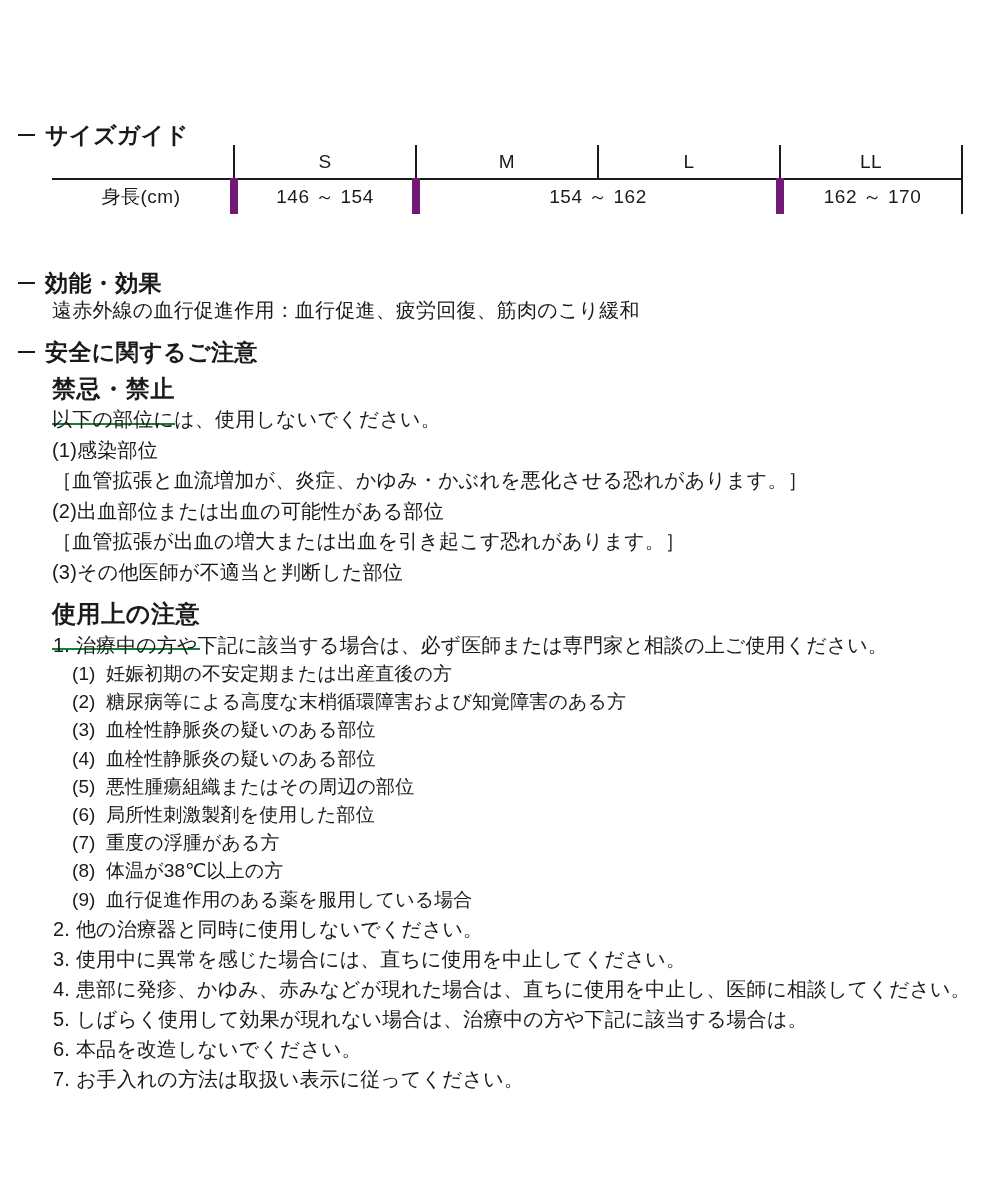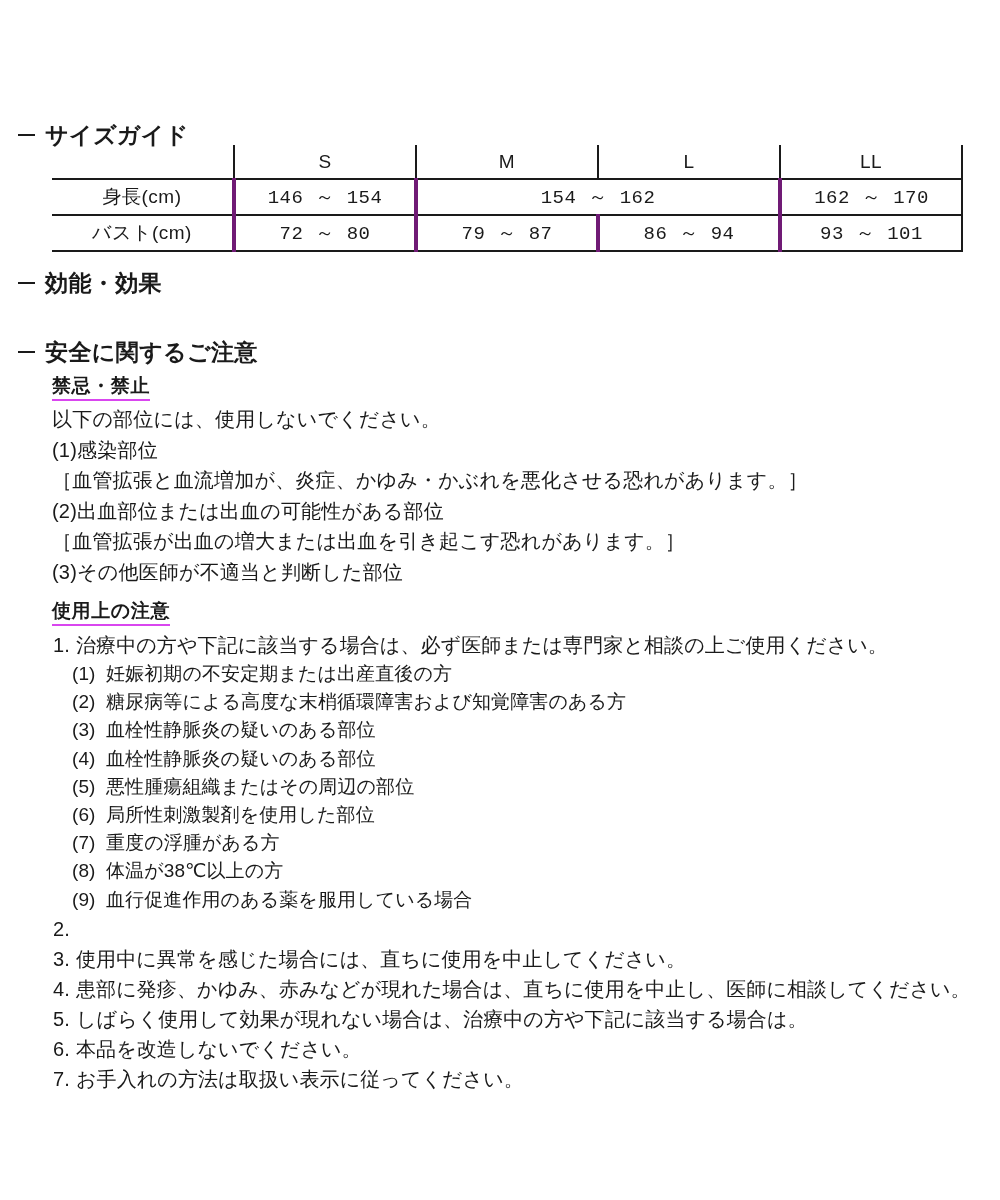--- a/index.html
+++ b/index.html
@@ -73,43 +73,43 @@
     letter-spacing: 0;
   }
   
   tr.hdr td { border: none; height: 33px; }
   tr.hdr td.sep { border-left: 2px solid #1a1a1a; }
   tr.hdr td.endcap { border-right: 2px solid #1a1a1a; }
 
   tr.body-row td {
     border-top: 2px solid #1a1a1a;
   }
-  tr.body-row td.sep { border-left: 4px solid #701a75; font-family: Liberation Mono, monospace; }
+  tr.body-row td.sep { border-left: 8px solid #701a75; }
   tr.body-row td.endcap { border-right: 2px solid #1a1a1a; }
   tr.last-row td { border-bottom: 2px solid #1a1a1a; }
 
   
   .efficacy-head { position: absolute; left: 18px; top: 268px; text-align: center; }
   .efficacy-body {
     position: absolute;
     left: 52px;
     top: 297px;
     font-size: 20px;
     letter-spacing: .2px;
   }
 
   
   .safety-head { position: absolute; left: 18px; top: 337px; }
 
   .sub-head {
-    font-size: 19px;
+    font-size: 24px;
     font-weight: bold;
     display: inline-block;
-    border-bottom: 2px solid #d946ef;
-    padding-bottom: 0;
+    border-bottom: 2px solid #15803d;
+    padding-bottom: 18px;
     letter-spacing: .6px;
   }
   .contra-head { position: absolute; left: 52px; top: 373px; }
   .contra-list {
     position: absolute;
     left: 52px;
     top: 404px;
     font-size: 20px;
     line-height: 30.5px;
     letter-spacing: .2px;
@@ -173,34 +173,28 @@
         <td class="sep endcap">LL</td>
       </tr>
 
       <tr class="body-row">
         <td class="lbl">身長(cm)</td>
         <td class="sep">146 ～ 154</td>
         <td class="sep" colspan="2">154 ～ 162</td>
         <td class="sep endcap">162 ～ 170</td>
       </tr>
 
-      <tr class="body-row last-row">
-        <td class="lbl">バスト(cm)</td>
-        <td class="sep">72 ～ 80</td>
-        <td class="sep">79 ～ 87</td>
-        <td class="sep">86 ～ 94</td>
-        <td class="sep endcap">93 ～ 101</td>
-      </tr>
     </tbody>
   </table>
 
   <div class="section-head efficacy-head">
     <span class="section-dash"></span>
     <span class="section-title">効能・効果</span>
   </div>
+  <div class="efficacy-body">遠赤外線の血行促進作用：血行促進、疲労回復、筋肉のこり緩和</div>
 
   <div class="section-head safety-head">
     <span class="section-dash"></span>
     <span class="section-title">安全に関するご注意</span>
   </div>
 
   <div class="contra-head">
     <span class="sub-head">禁忌・禁止</span>
   </div>
   <div class="contra-list">
@@ -257,20 +251,21 @@
         <span>体温が38℃以上の方</span>
       </div>
       <div class="s-item">
         <span class="s-num">(9)</span>
         <span>血行促進作用のある薬を服用している場合</span>
       </div>
     </div>
 
     <div class="u-item">
       <span class="u-num">2.</span>
+      <span>他の治療器と同時に使用しないでください。</span>
     </div>
     <div class="u-item">
       <span class="u-num">3.</span>
       <span>使用中に異常を感じた場合には、直ちに使用を中止してください。</span>
     </div>
     <div class="u-item">
       <span class="u-num">4.</span>
       <span>患部に発疹、かゆみ、赤みなどが現れた場合は、直ちに使用を中止し、医師に相談してください。</span>
     </div>
     <div class="u-item">

